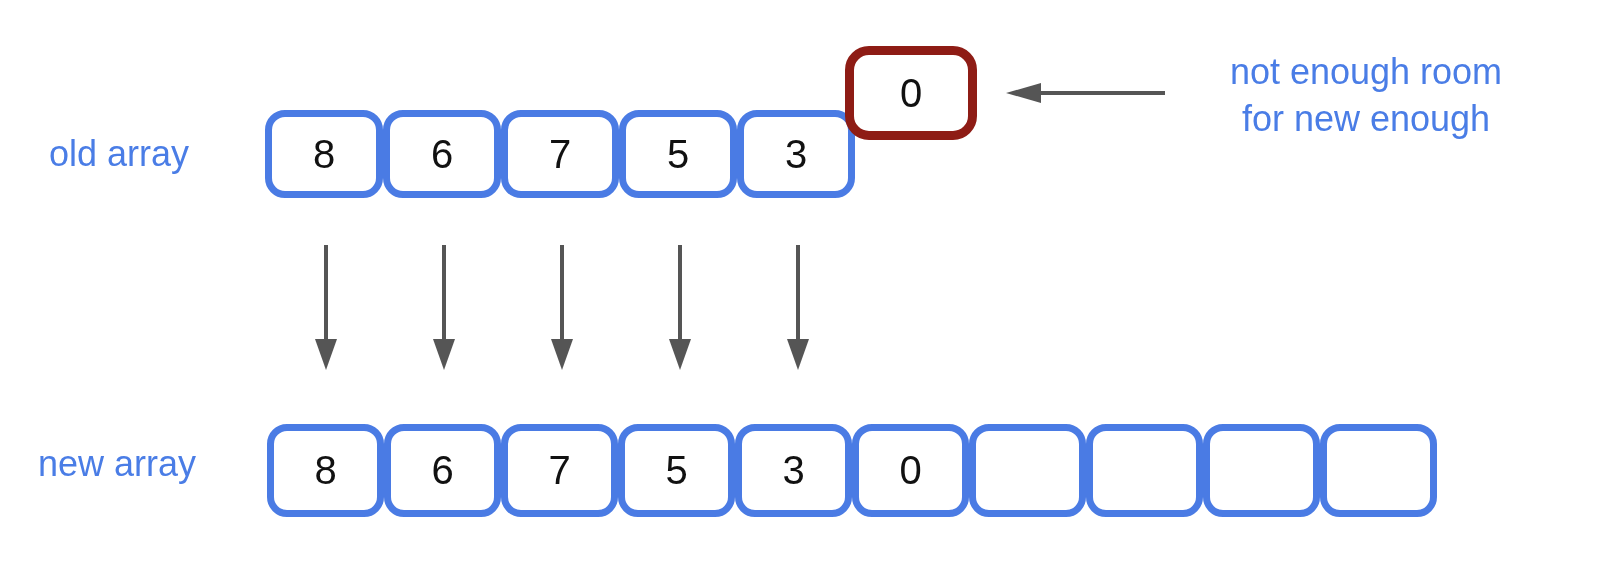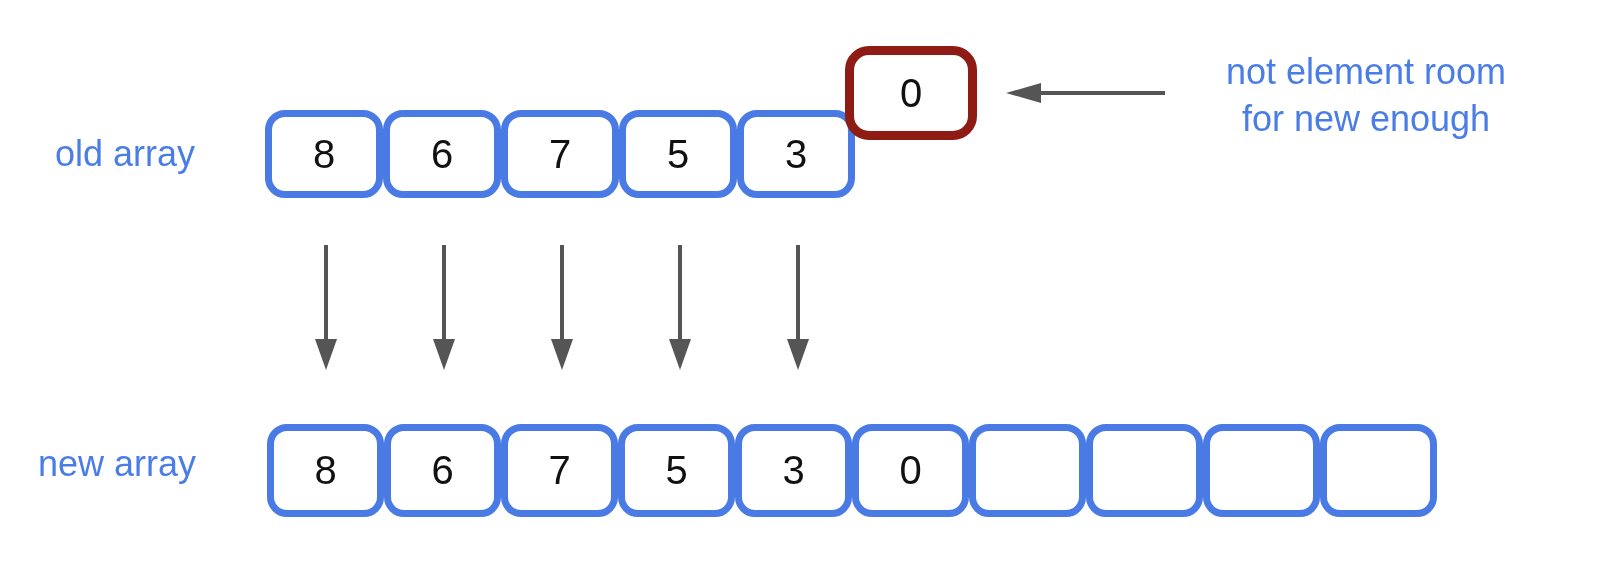--- a/index.html
+++ b/index.html
@@ -19,21 +19,21 @@
     overflow: hidden;
   }
   .array-label {
     position: absolute;
     color: var(--blue-text);
     font-size: 36px;
     line-height: 44px;
     text-align: center;
     white-space: nowrap;
   }
-  .label-old { left: 35px; top: 132px; width: 180px; }
+  .label-old { left: 29px; top: 132px; width: 180px; }
   .label-new { left: 22px; top: 442px; width: 190px; }
 
   .cells { position: absolute; display: flex; }
   .cells-old { left: 265px; top: 110px; }
   .cells-new { left: 267px; top: 424px; }
 
   .cell {
     background: #ffffff;
     border: 7px solid var(--blue-border);
     border-radius: 20px;
@@ -109,21 +109,21 @@
   <div class="overflow-box">
     <span>0</span>
   </div>
 
   <svg class="h-arrow" width="164" height="26" viewBox="0 0 164 26">
     <line x1="30" y1="13" x2="161" y2="13" stroke="#555555" stroke-width="4"></line>
     <polygon points="2,13 37,3 37,23" fill="#555555"></polygon>
   </svg>
 
   <div class="annotation">
-    <div>not element room</div>
+    <div>not enough room</div>
     <div>for new enough</div>
   </div>
 
   <svg class="v-arrow va-1" width="28" height="130" viewBox="0 0 28 130">
     <line x1="14" y1="3" x2="14" y2="100" stroke="#555555" stroke-width="4"></line>
     <polygon points="3,97 25,97 14,128" fill="#555555"></polygon>
   </svg>
   <svg class="v-arrow va-2" width="28" height="130" viewBox="0 0 28 130">
     <line x1="14" y1="3" x2="14" y2="100" stroke="#555555" stroke-width="4"></line>
     <polygon points="3,97 25,97 14,128" fill="#555555"></polygon>

